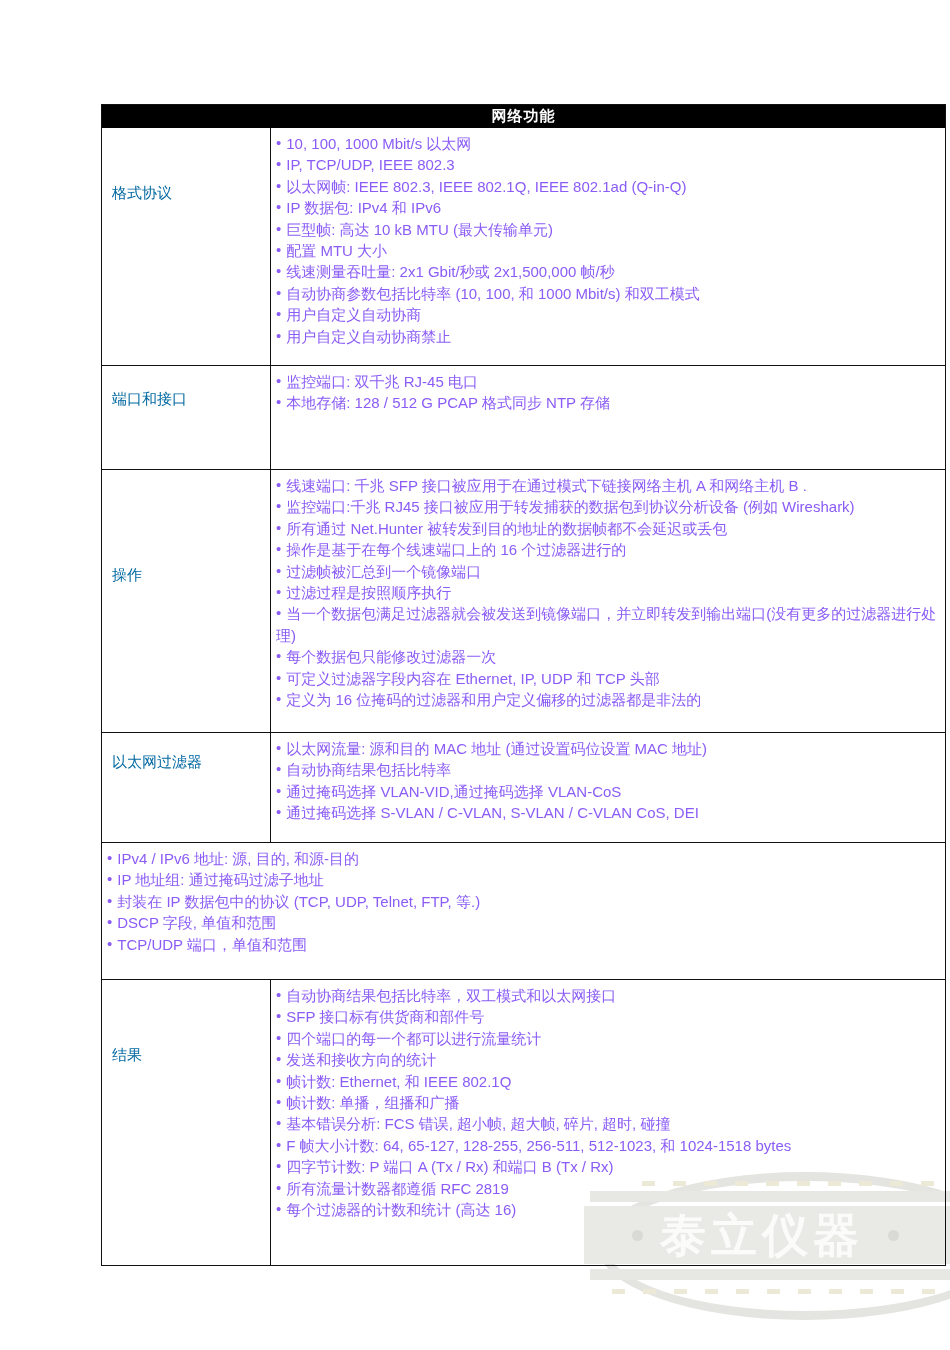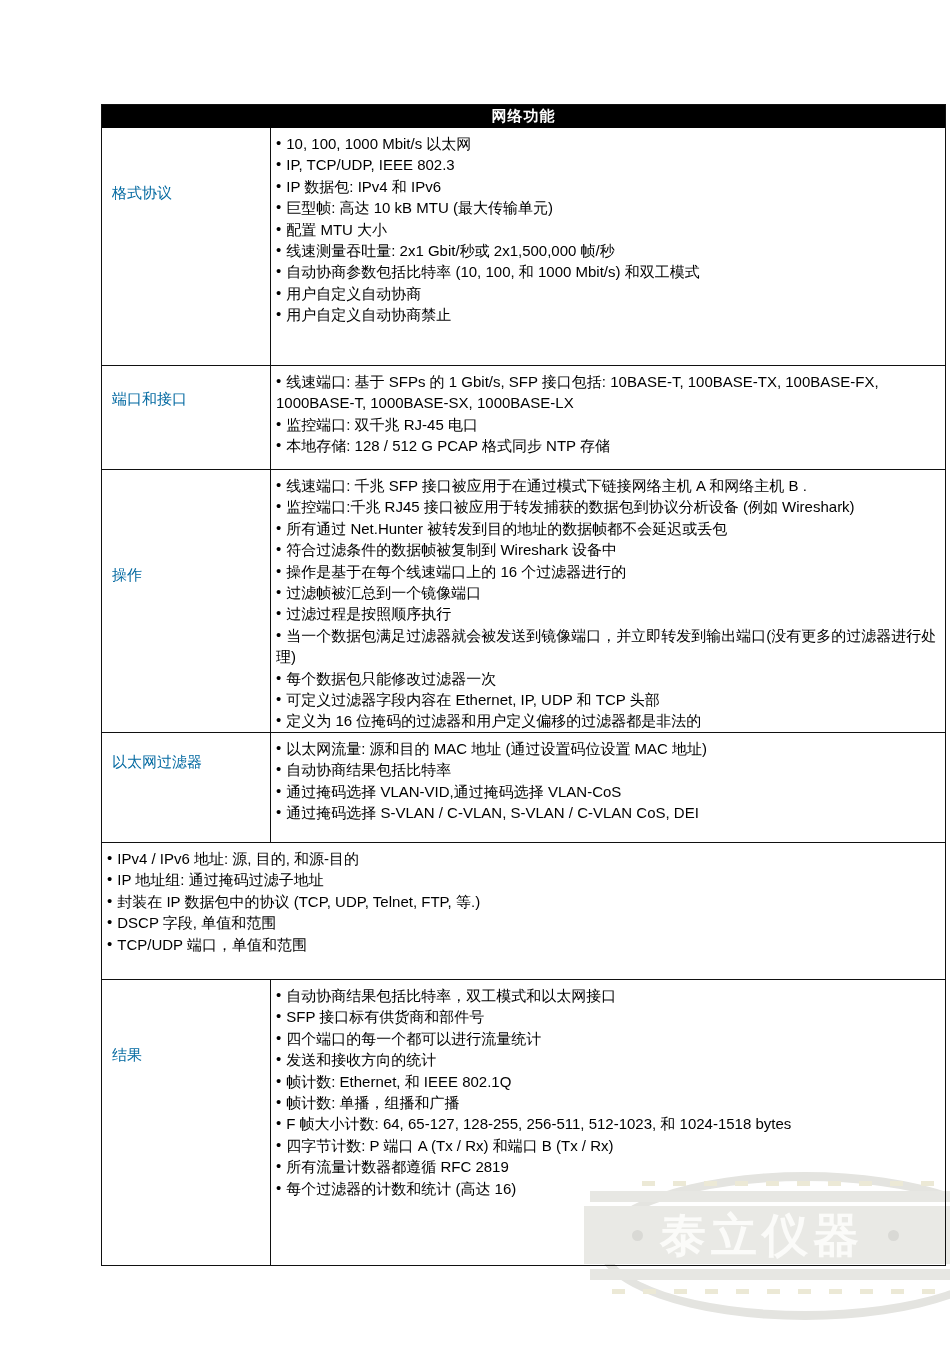--- a/index.html
+++ b/index.html
@@ -65,21 +65,21 @@
   }
   .row-0 .label-cell{padding-top:56px;}
   .row-1 .label-cell{padding-top:24px;}
   .row-2 .label-cell{padding-top:96px;}
   .row-3 .label-cell{padding-top:20px;font-family:Liberation Serif, serif;}
   .row-4 .label-cell{padding-top:30px;}
   .row-5 .label-cell{padding-top:66px;}
   .content-cell{
     flex:1 1 auto;box-sizing:border-box;
     padding:5px 6px 0 5px;
-    font-size:15px;line-height:21.4px;color:#000000;
+    font-size:15px;line-height:21.4px;color:#8b5cf6;
   }
   .item{text-indent:0;}
   .bullet{display:inline-block;margin-right:5px;transform:translateY(-1px);}
 </style>
 </head>
 <body>
 
 <div id="watermark">
   <div class="wm-ellipse"></div>
   <div class="wm-dashes top"></div>
@@ -93,44 +93,43 @@
 </div>
 
 <div id="spec-table">
   <div class="table-header">网络功能</div>
   <div id="spec-table-body">
       <div class="row row-0">
         <div class="label-cell"><span>格式协议</span></div>
         <div class="content-cell">
           <div class="item"><span class="bullet">•</span><span class="item-text">10, 100, 1000 Mbit/s 以太网</span></div>
           <div class="item"><span class="bullet">•</span><span class="item-text">IP, TCP/UDP, IEEE 802.3</span></div>
+          <div class="item"><span class="bullet">•</span><span class="item-text">以太网帧: IEEE 802.3, IEEE 802.1Q, IEEE 802.1ad (Q-in-Q)</span></div>
           <div class="item"><span class="bullet">•</span><span class="item-text">IP 数据包: IPv4 和 IPv6</span></div>
           <div class="item"><span class="bullet">•</span><span class="item-text">巨型帧: 高达 10 kB MTU (最大传输单元)</span></div>
           <div class="item"><span class="bullet">•</span><span class="item-text">配置 MTU 大小</span></div>
           <div class="item"><span class="bullet">•</span><span class="item-text">线速测量吞吐量: 2x1 Gbit/秒或 2x1,500,000 帧/秒</span></div>
           <div class="item"><span class="bullet">•</span><span class="item-text">自动协商参数包括比特率 (10, 100, 和 1000 Mbit/s) 和双工模式</span></div>
           <div class="item"><span class="bullet">•</span><span class="item-text">用户自定义自动协商</span></div>
           <div class="item"><span class="bullet">•</span><span class="item-text">用户自定义自动协商禁止</span></div>
         </div>
       </div>
       <div class="row row-1">
         <div class="label-cell"><span>端口和接口</span></div>
         <div class="content-cell">
-          <div class="item"><span class="bullet">•</span><span class="item-text">线速端口: 基于 SFPs 的 1 Gbit/s, SFP 接口包括: 10BASE-T, 100BASE-TX, 100BASE-FX, 1000BASE-T, 1000BASE-SX, 1000BASE-LX</span></div>
           <div class="item"><span class="bullet">•</span><span class="item-text">监控端口: 双千兆 RJ-45 电口</span></div>
           <div class="item"><span class="bullet">•</span><span class="item-text">本地存储: 128 / 512 G PCAP 格式同步 NTP 存储</span></div>
         </div>
       </div>
       <div class="row row-2">
         <div class="label-cell"><span>操作</span></div>
         <div class="content-cell">
           <div class="item"><span class="bullet">•</span><span class="item-text">线速端口: 千兆 SFP 接口被应用于在通过模式下链接网络主机 A 和网络主机 B .</span></div>
           <div class="item"><span class="bullet">•</span><span class="item-text">监控端口:千兆 RJ45 接口被应用于转发捕获的数据包到协议分析设备 (例如 Wireshark)</span></div>
           <div class="item"><span class="bullet">•</span><span class="item-text">所有通过 Net.Hunter 被转发到目的地址的数据帧都不会延迟或丢包</span></div>
-          <div class="item"><span class="bullet">•</span><span class="item-text">符合过滤条件的数据帧被复制到 Wireshark 设备中</span></div>
           <div class="item"><span class="bullet">•</span><span class="item-text">操作是基于在每个线速端口上的 16 个过滤器进行的</span></div>
           <div class="item"><span class="bullet">•</span><span class="item-text">过滤帧被汇总到一个镜像端口</span></div>
           <div class="item"><span class="bullet">•</span><span class="item-text">过滤过程是按照顺序执行</span></div>
           <div class="item"><span class="bullet">•</span><span class="item-text">当一个数据包满足过滤器就会被发送到镜像端口，并立即转发到输出端口(没有更多的过滤器进行处理)</span></div>
           <div class="item"><span class="bullet">•</span><span class="item-text">每个数据包只能修改过滤器一次</span></div>
           <div class="item"><span class="bullet">•</span><span class="item-text">可定义过滤器字段内容在 Ethernet, IP, UDP 和 TCP 头部</span></div>
           <div class="item"><span class="bullet">•</span><span class="item-text">定义为 16 位掩码的过滤器和用户定义偏移的过滤器都是非法的</span></div>
         </div>
       </div>
       <div class="row row-3">
@@ -153,20 +152,21 @@
       </div>
       <div class="row row-5">
         <div class="label-cell"><span>结果</span></div>
         <div class="content-cell">
           <div class="item"><span class="bullet">•</span><span class="item-text">自动协商结果包括比特率，双工模式和以太网接口</span></div>
           <div class="item"><span class="bullet">•</span><span class="item-text">SFP 接口标有供货商和部件号</span></div>
           <div class="item"><span class="bullet">•</span><span class="item-text">四个端口的每一个都可以进行流量统计</span></div>
           <div class="item"><span class="bullet">•</span><span class="item-text">发送和接收方向的统计</span></div>
           <div class="item"><span class="bullet">•</span><span class="item-text">帧计数: Ethernet, 和 IEEE 802.1Q</span></div>
           <div class="item"><span class="bullet">•</span><span class="item-text">帧计数: 单播，组播和广播</span></div>
+          <div class="item"><span class="bullet">•</span><span class="item-text">基本错误分析: FCS 错误, 超小帧, 超大帧, 碎片, 超时, 碰撞</span></div>
           <div class="item"><span class="bullet">•</span><span class="item-text">F 帧大小计数: 64, 65-127, 128-255, 256-511, 512-1023, 和 1024-1518 bytes</span></div>
           <div class="item"><span class="bullet">•</span><span class="item-text">四字节计数: P 端口 A (Tx / Rx) 和端口 B (Tx / Rx)</span></div>
           <div class="item"><span class="bullet">•</span><span class="item-text">所有流量计数器都遵循 RFC 2819</span></div>
           <div class="item"><span class="bullet">•</span><span class="item-text">每个过滤器的计数和统计 (高达 16)</span></div>
         </div>
       </div>
     </div>
 </div>
 
 </body></html>

